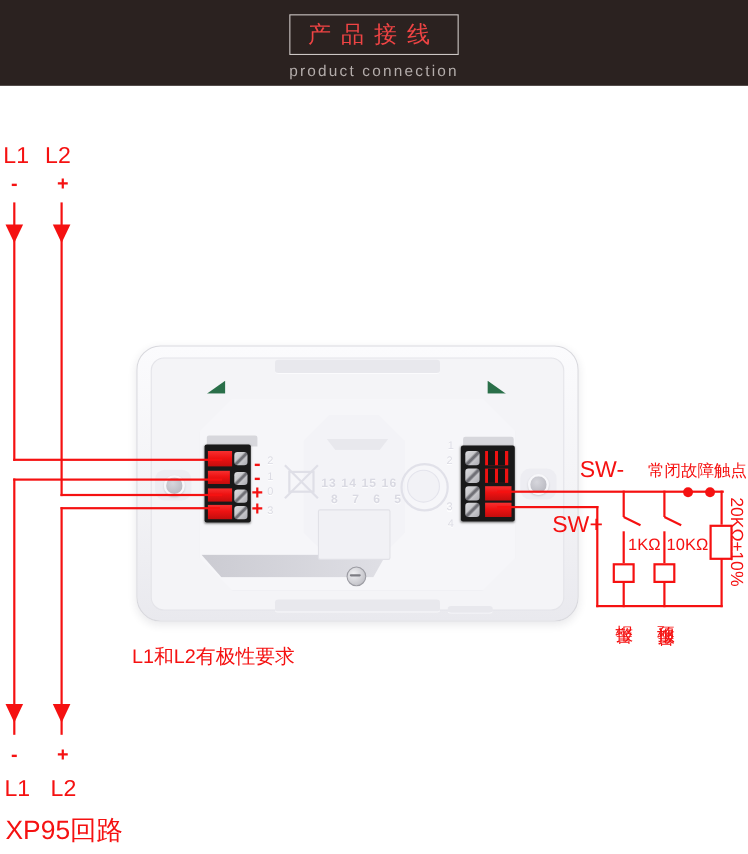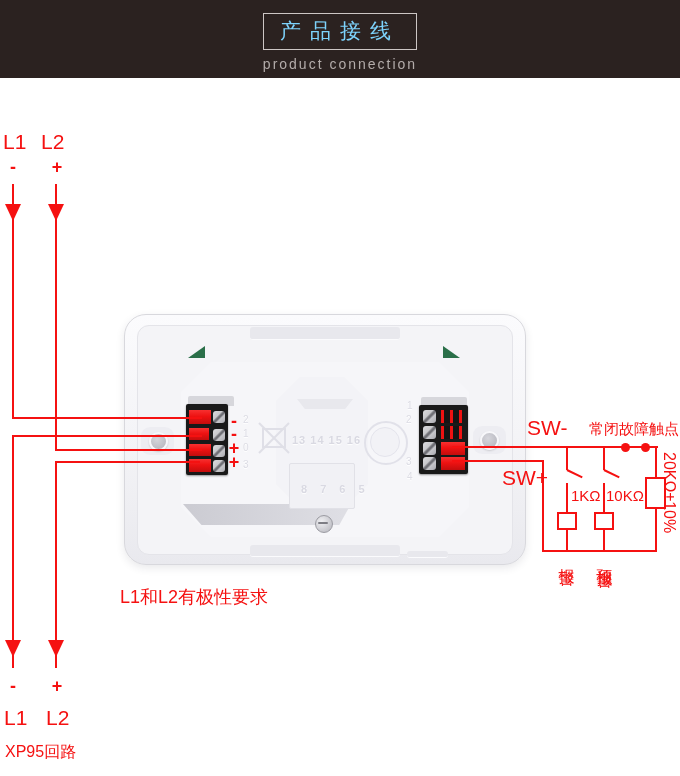--- a/index.html
+++ b/index.html
@@ -4,21 +4,21 @@
 <style>
   html,body{margin:0;padding:0;background:#ffffff;}
   .canvas{
     position:relative;width:680px;height:776px;background:#ffffff;overflow:hidden;
     font-family:"Liberation Sans","DejaVu Sans",sans-serif;
   }
   
   .banner{position:absolute;left:0;top:0;width:680px;height:78px;background:#2b2220;
           display:flex;flex-direction:column;align-items:center;}
   .banner-box{margin-top:13px;border:1px solid #ccc6c4;padding:3px 16px 4px 16px;}
-  .banner-title{font-size:21px;color:#7dd3fc;letter-spacing:9px;text-indent:4px;white-space:nowrap;}
+  .banner-title{font-size:21px;color:#ef4444;letter-spacing:9px;text-indent:4px;white-space:nowrap;}
   .banner-sub{margin-top:6px;font-size:14px;color:#b3acaa;letter-spacing:2px;}
   
   .ln{position:absolute;background:#f51111;}
   .h{height:2px;} .v{width:2px;}
   .tri{position:absolute;width:0;height:0;border-left:8px solid transparent;
        border-right:8px solid transparent;border-top:17px solid #f51111;}
   .dot{position:absolute;width:9px;height:9px;border-radius:50%;background:#f51111;}
   .res{position:absolute;box-sizing:border-box;border:2px solid #f51111;background:#ffffff;}
   .blade{position:absolute;width:17px;height:2px;background:#f51111;
          transform-origin:0 50%;transform:rotate(26deg);}
@@ -104,21 +104,21 @@
   <div class="hole" style="left:149px;top:432px;"></div>
   <div class="earback" style="left:473px;top:426px;"></div>
   <div class="hole" style="left:480px;top:431px;"></div>
 
   <svg style="position:absolute;left:258px;top:419px;" width="32" height="38" viewBox="0 0 32 38">
     <rect x="5" y="10" width="22" height="18" fill="none" stroke="#dfdfe7" stroke-width="2"></rect>
     <line x1="1" y1="4" x2="31" y2="34" stroke="#dfdfe7" stroke-width="2"></line>
     <line x1="31" y1="4" x2="1" y2="34" stroke="#dfdfe7" stroke-width="2"></line>
   </svg>
   <div class="emboss" style="left:292px;top:421px;font-size:11px;letter-spacing:1px;margin-top:13px;">13 14 15 16</div>
-  <div class="emboss" style="left:301px;top:448px;font-size:11px;letter-spacing:5px;margin-top:35px;">8 7 6 5</div>
+  <div class="emboss" style="left:301px;top:448px;font-size:11px;letter-spacing:5px;">8 7 6 5</div>
   <div class="ring-outer"></div>
   <div class="ring-inner"></div>
   <div class="bscrew">
       <div class="bscrew-slot"></div>
     </div>
 
   <div class="tbtop" style="left:188px;top:396px;width:46px;height:10px;"></div>
   <div class="tblock" style="left:186px;top:404px;width:42px;height:71px;">
     <div class="term" style="left:3px;top:6px;width:22px;height:14px;"></div>
     <div class="term" style="left:3px;top:24px;width:20px;height:12px;"></div>
@@ -171,21 +171,21 @@
 
   <div class="tri" style="left:5px;top:204px;"></div>
   <div class="tri" style="left:48px;top:204px;"></div>
   <div class="tri" style="left:5px;top:640px;"></div>
   <div class="tri" style="left:48px;top:640px;"></div>
 
   <div class="rl sign" style="left:6px;top:677px;">-</div>
   <div class="rl sign" style="left:50px;top:677px;">+</div>
   <div class="rl" style="left:4px;top:706px;font-size:21px;">L1</div>
   <div class="rl" style="left:46px;top:706px;font-size:21px;">L2</div>
-  <div class="rl" style="left:5px;top:743px;font-size:16px;">XP95回路</div>
+  <div class="rl" style="left:5px;top:743px;font-size:24px;">XP95回路</div>
 
   <div class="rl" style="left:120px;top:588px;font-size:18px;">L1和L2有极性要求</div>
 
   <div class="rl" style="left:527px;top:416px;font-size:21px;">SW-</div>
   <div class="rl" style="left:502px;top:466px;font-size:21px;">SW+</div>
   <div class="rl" style="left:589px;top:421px;font-size:15px;text-align:right;">常闭故障触点</div>
 
   <div class="ln h" style="left:452px;top:446px;width:206px;"></div>
   <div class="dot" style="left:621px;top:443px;"></div>
   <div class="dot" style="left:641px;top:443px;"></div>

